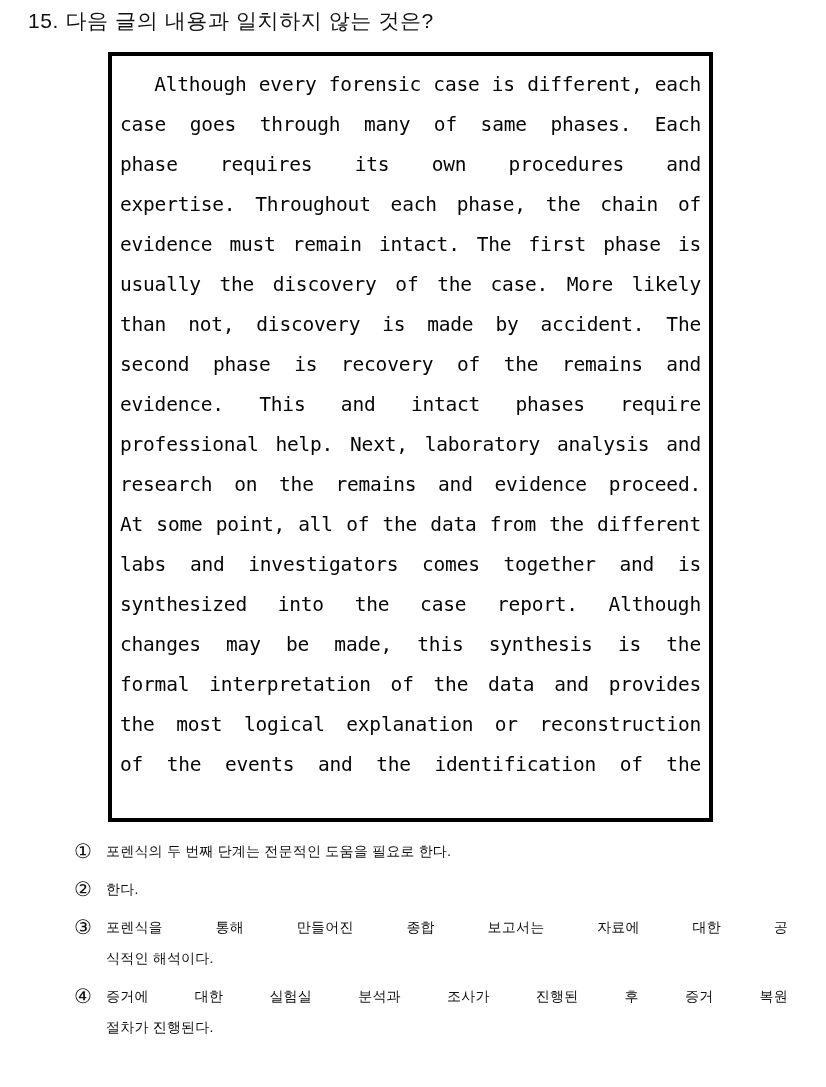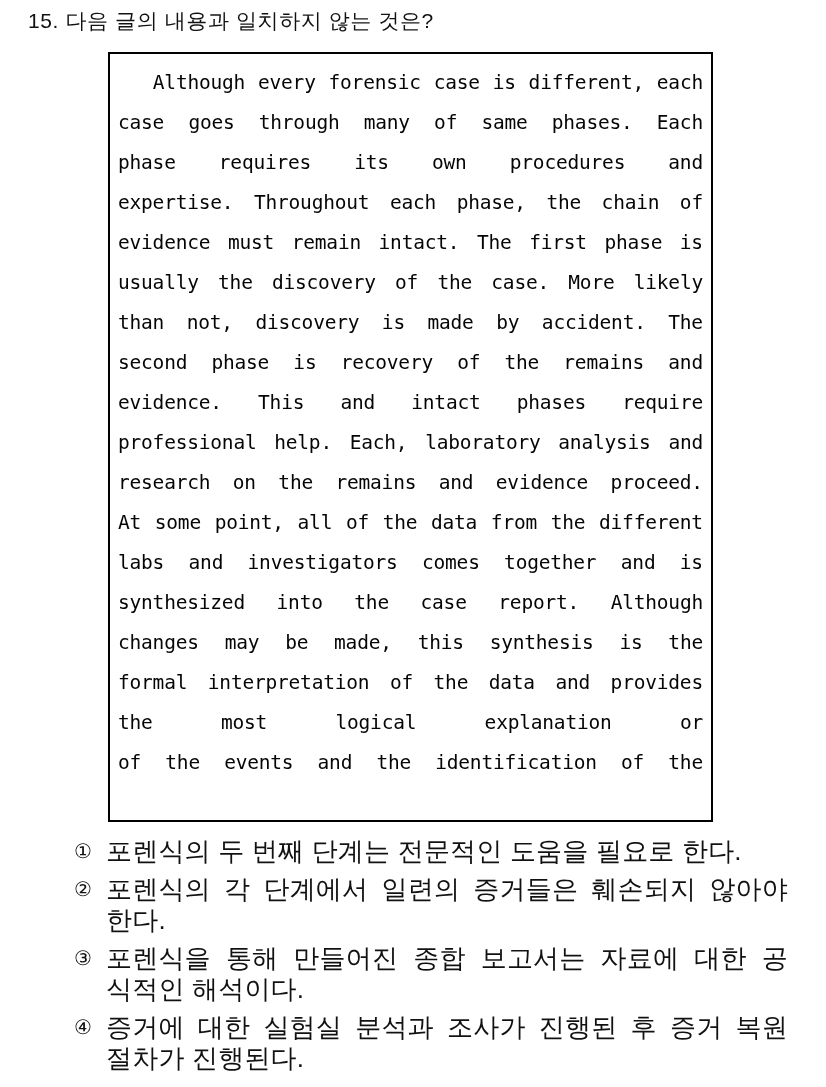--- a/index.html
+++ b/index.html
@@ -28,21 +28,21 @@
     color: #111111;
   }
 
   
   #passage-box {
     position: absolute;
     left: 108px;
     top: 52px;
     width: 605px;
     height: 770px;
-    border: 2px solid #000000;
+    border: 4px solid #000000;
     box-sizing: border-box;
     background: #ffffff;
     overflow: hidden;
   }
   #passage-lines {
     position: absolute;
     left: 8px;
     top: 8px;
     right: 8px;
   }
@@ -91,21 +91,21 @@
     width: 32px;
     flex: 0 0 32px;
     font-size: 20px;
     line-height: 31px;
     color: #111111;
   }
   .choice-body {
     flex: 1 1 auto;
   }
   .choice-line {
-    font-size: 26px;
+    font-size: 14px;
     line-height: 31px;
     letter-spacing: 0.2px;
     color: #111111;
     white-space: pre;
   }
   .choice-line.spread {
     display: flex;
     justify-content: space-between;
     width: 682px;
   }
@@ -123,46 +123,45 @@
   <div id="passage-lines">
       <div class="passage-line justify"><span class="indent"></span><span class="w">Although</span><span class="w">every</span><span class="w">forensic</span><span class="w">case</span><span class="w">is</span><span class="w">different,</span><span class="w">each</span></div>
       <div class="passage-line justify"><span class="w">case</span><span class="w">goes</span><span class="w">through</span><span class="w">many</span><span class="w">of</span><span class="w">same</span><span class="w">phases.</span><span class="w">Each</span></div>
       <div class="passage-line justify"><span class="w">phase</span><span class="w">requires</span><span class="w">its</span><span class="w">own</span><span class="w">procedures</span><span class="w">and</span></div>
       <div class="passage-line justify"><span class="w">expertise.</span><span class="w">Throughout</span><span class="w">each</span><span class="w">phase,</span><span class="w">the</span><span class="w">chain</span><span class="w">of</span></div>
       <div class="passage-line justify"><span class="w">evidence</span><span class="w">must</span><span class="w">remain</span><span class="w">intact.</span><span class="w">The</span><span class="w">first</span><span class="w">phase</span><span class="w">is</span></div>
       <div class="passage-line justify"><span class="w">usually</span><span class="w">the</span><span class="w">discovery</span><span class="w">of</span><span class="w">the</span><span class="w">case.</span><span class="w">More</span><span class="w">likely</span></div>
       <div class="passage-line justify"><span class="w">than</span><span class="w">not,</span><span class="w">discovery</span><span class="w">is</span><span class="w">made</span><span class="w">by</span><span class="w">accident.</span><span class="w">The</span></div>
       <div class="passage-line justify"><span class="w">second</span><span class="w">phase</span><span class="w">is</span><span class="w">recovery</span><span class="w">of</span><span class="w">the</span><span class="w">remains</span><span class="w">and</span></div>
       <div class="passage-line justify"><span class="w">evidence.</span><span class="w">This</span><span class="w">and</span><span class="w">intact</span><span class="w">phases</span><span class="w">require</span></div>
-      <div class="passage-line justify"><span class="w">professional</span><span class="w">help.</span><span class="w">Each,</span><span class="w">laboratory</span><span class="w">analysis</span><span class="w">and</span></div>
+      <div class="passage-line justify"><span class="w">professional</span><span class="w">help.</span><span class="w">Next,</span><span class="w">laboratory</span><span class="w">analysis</span><span class="w">and</span></div>
       <div class="passage-line justify"><span class="w">research</span><span class="w">on</span><span class="w">the</span><span class="w">remains</span><span class="w">and</span><span class="w">evidence</span><span class="w">proceed.</span></div>
       <div class="passage-line justify"><span class="w">At</span><span class="w">some</span><span class="w">point,</span><span class="w">all</span><span class="w">of</span><span class="w">the</span><span class="w">data</span><span class="w">from</span><span class="w">the</span><span class="w">different</span></div>
       <div class="passage-line justify"><span class="w">labs</span><span class="w">and</span><span class="w">investigators</span><span class="w">comes</span><span class="w">together</span><span class="w">and</span><span class="w">is</span></div>
       <div class="passage-line justify"><span class="w">synthesized</span><span class="w">into</span><span class="w">the</span><span class="w">case</span><span class="w">report.</span><span class="w">Although</span></div>
       <div class="passage-line justify"><span class="w">changes</span><span class="w">may</span><span class="w">be</span><span class="w">made,</span><span class="w">this</span><span class="w">synthesis</span><span class="w">is</span><span class="w">the</span></div>
       <div class="passage-line justify"><span class="w">formal</span><span class="w">interpretation</span><span class="w">of</span><span class="w">the</span><span class="w">data</span><span class="w">and</span><span class="w">provides</span></div>
-      <div class="passage-line justify"><span class="w">the</span><span class="w">most</span><span class="w">logical</span><span class="w">explanation</span><span class="w">or</span></div>
+      <div class="passage-line justify"><span class="w">the</span><span class="w">most</span><span class="w">logical</span><span class="w">explanation</span><span class="w">or</span><span class="w">reconstruction</span></div>
       <div class="passage-line justify"><span class="w">of</span><span class="w">the</span><span class="w">events</span><span class="w">and</span><span class="w">the</span><span class="w">identification</span><span class="w">of</span><span class="w">the</span></div>
     </div>
 </div>
 
 <div id="choices">
     <div class="choice">
       <div class="choice-row">
         <div class="choice-marker">①</div>
         <div class="choice-body">
           <div class="choice-line">포렌식의 두 번째 단계는 전문적인 도움을 필요로 한다.</div>
         </div>
       </div>
     </div>
     <div class="choice">
       <div class="choice-row">
         <div class="choice-marker">②</div>
         <div class="choice-body">
-          <div class="choice-line spread"><span class="cw">포렌식의</span><span class="cw">각</span><span class="cw">단계에서</span><span class="cw">일련의</span><span class="cw">증거들은</span><span class="cw">훼손되지</span><span class="cw">않아야</span></div>
           <div class="choice-line">한다.</div>
         </div>
       </div>
     </div>
     <div class="choice">
       <div class="choice-row">
         <div class="choice-marker">③</div>
         <div class="choice-body">
           <div class="choice-line spread"><span class="cw">포렌식을</span><span class="cw">통해</span><span class="cw">만들어진</span><span class="cw">종합</span><span class="cw">보고서는</span><span class="cw">자료에</span><span class="cw">대한</span><span class="cw">공</span></div>
           <div class="choice-line">식적인 해석이다.</div>

